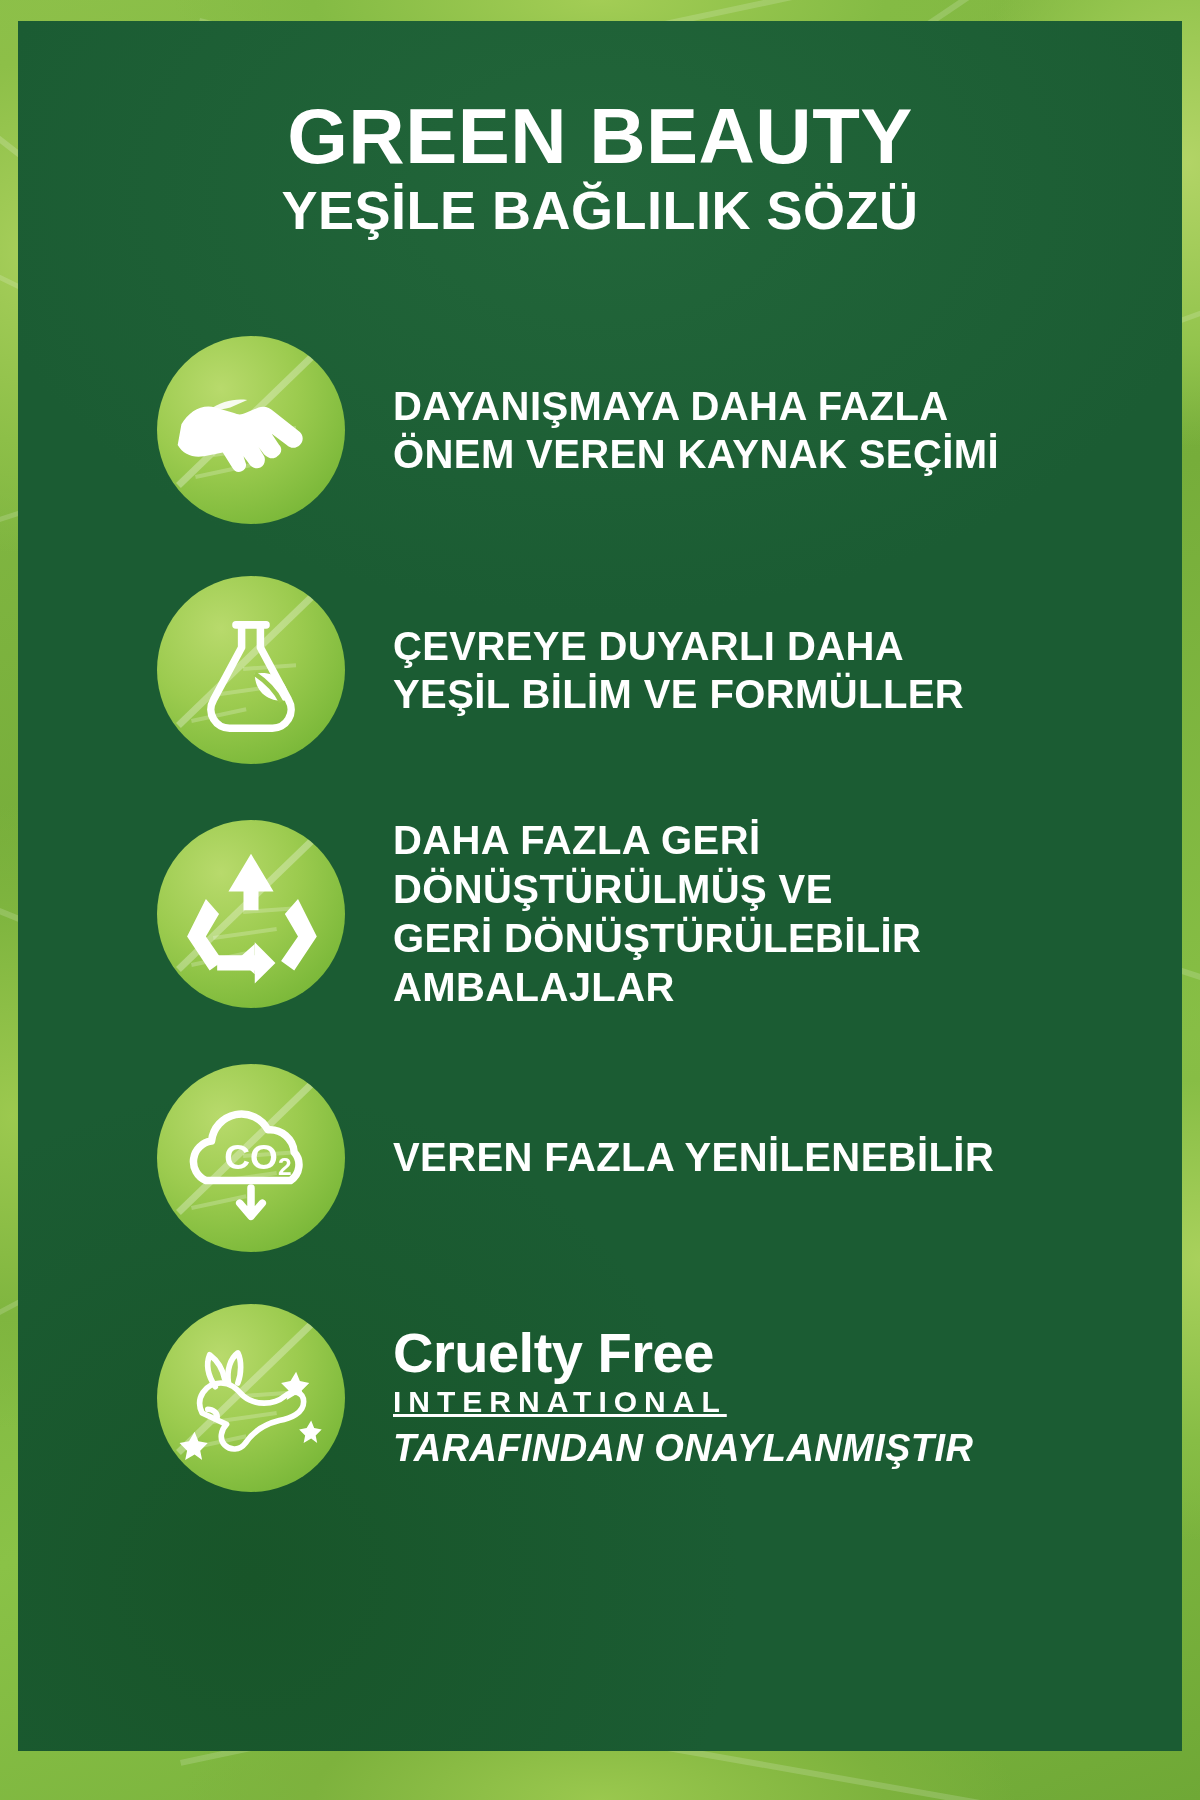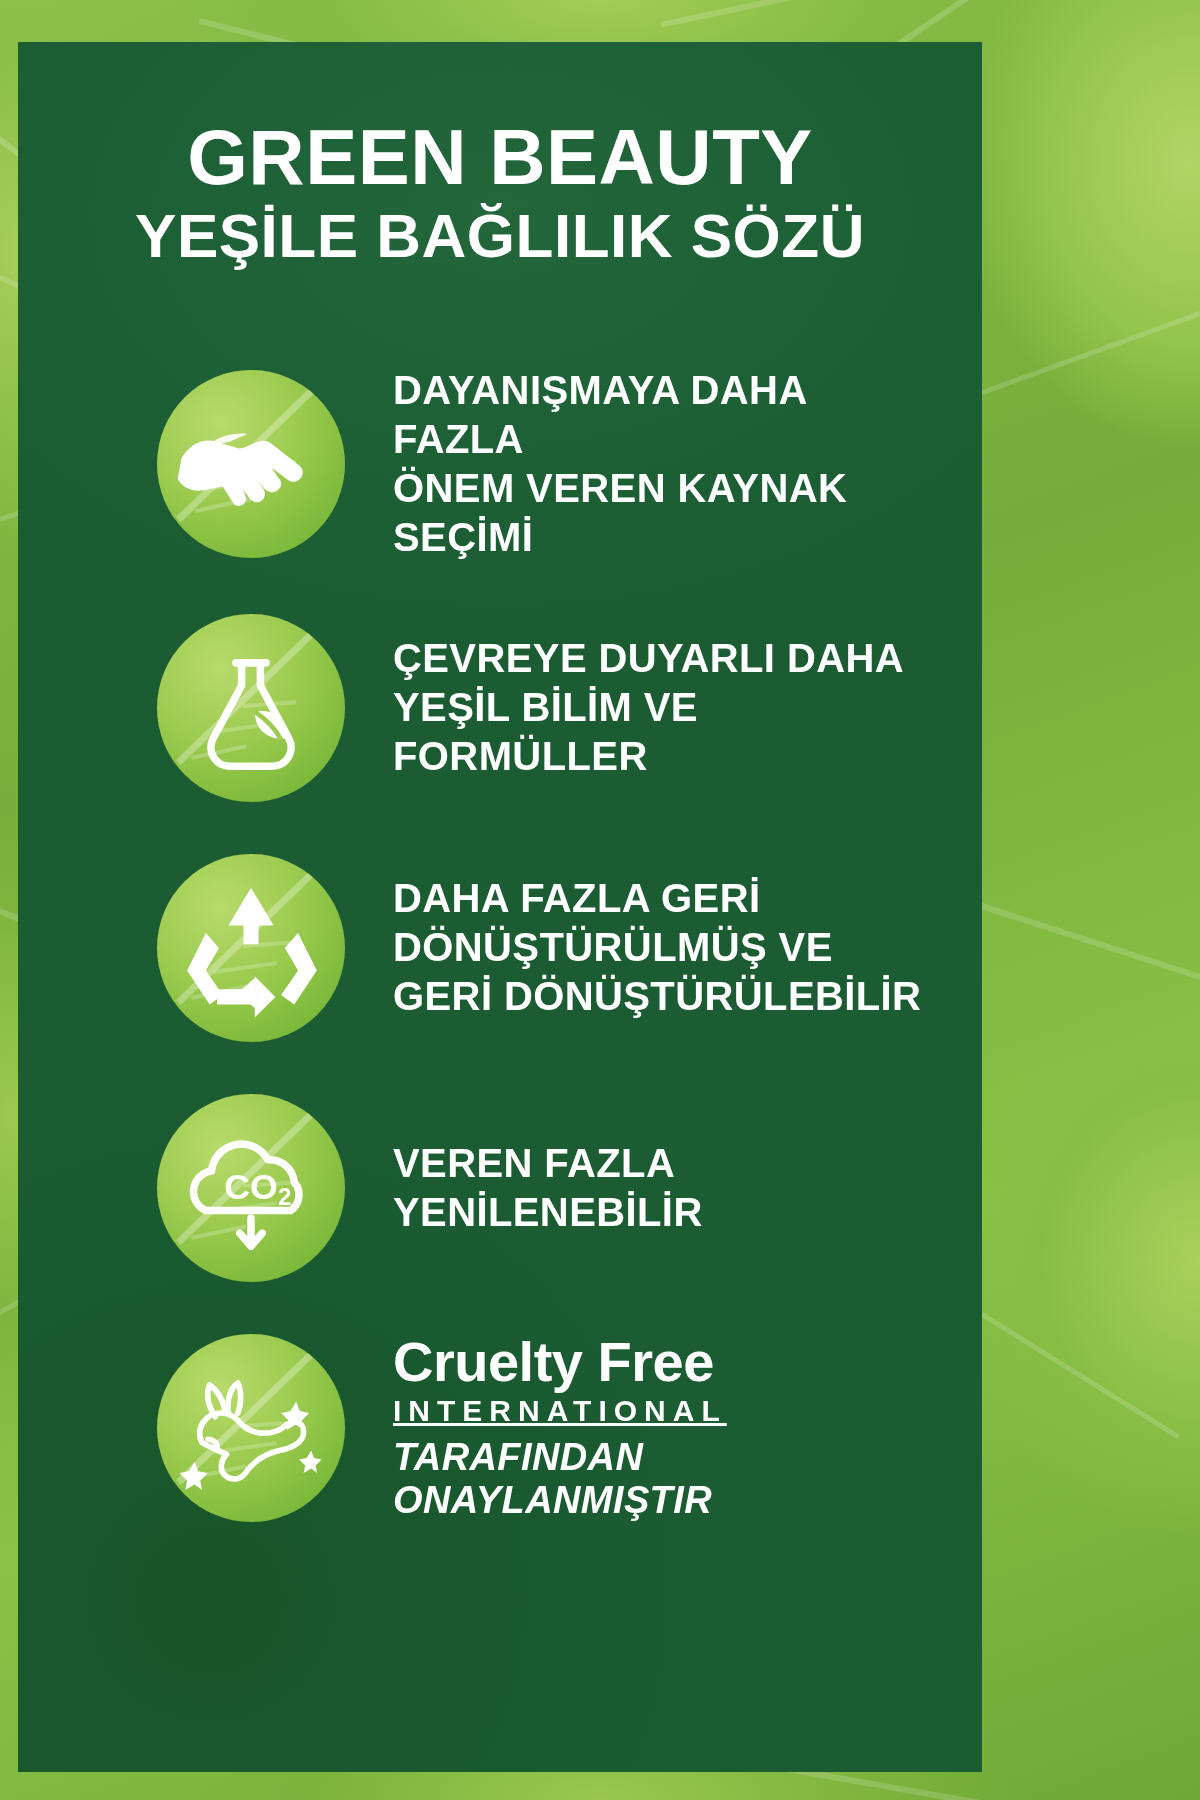--- a/index.html
+++ b/index.html
@@ -32,22 +32,22 @@
   .vein {
     position: absolute;
     background: rgba(255,255,255,0.16);
     transform-origin: 0 0;
   }
 
   
   .card {
     position: absolute;
     left: 18px;
-    top: 42px;
-    width: 964px;
+    top: 21px;
+    width: 1164px;
     height: 1730px;
     background: #1b5c33;
     background-image:
       radial-gradient(ellipse 900px 600px at 50% 10%, #22663a 0%, rgba(34,102,58,0) 70%),
       radial-gradient(ellipse 700px 700px at 20% 90%, #185529 0%, rgba(24,85,41,0) 70%);
     overflow: hidden;
   }
 
   
   .heading {
@@ -57,21 +57,21 @@
   .title-main {
     color: #ffffff;
     font-size: 78px;
     line-height: 0.96;
     font-weight: bold;
     letter-spacing: 0.5px;
     white-space: nowrap;
   }
   .title-sub {
     color: #ffffff;
-    font-size: 62px;
+    font-size: 54px;
     line-height: 1.12;
     font-weight: bold;
     letter-spacing: 0.5px;
     margin-top: 6px;
     white-space: nowrap;
   }
 
   
   .promise-list {
     margin-top: 96px;
@@ -233,20 +233,21 @@
           </g>
           <g fill="#ffffff">
             <path d="M32 72 h20 v-7 l11 11 -11 11 v-7 H32 z"></path>
           </g>
         </svg>
       </div>
       <div class="promise-text">
         <div>DAHA FAZLA GERİ</div>
         <div>DÖNÜŞTÜRÜLMÜŞ VE</div>
         <div>GERİ DÖNÜŞTÜRÜLEBİLİR</div>
+        <div>AMBALAJLAR</div>
       </div>
     </div>
 
     <div class="promise-row">
       <div class="badge">
         <div class="leaf-vein-main"></div>
         <div class="lv" style="left:30%;top:62%;width:34%;transform:rotate(-8deg);"></div>
         <div class="lv" style="left:46%;top:48%;width:28%;transform:rotate(-4deg);"></div>
         <div class="lv" style="left:18%;top:76%;width:30%;transform:rotate(-12deg);"></div>
         <svg viewBox="0 0 100 100" aria-hidden="true">

